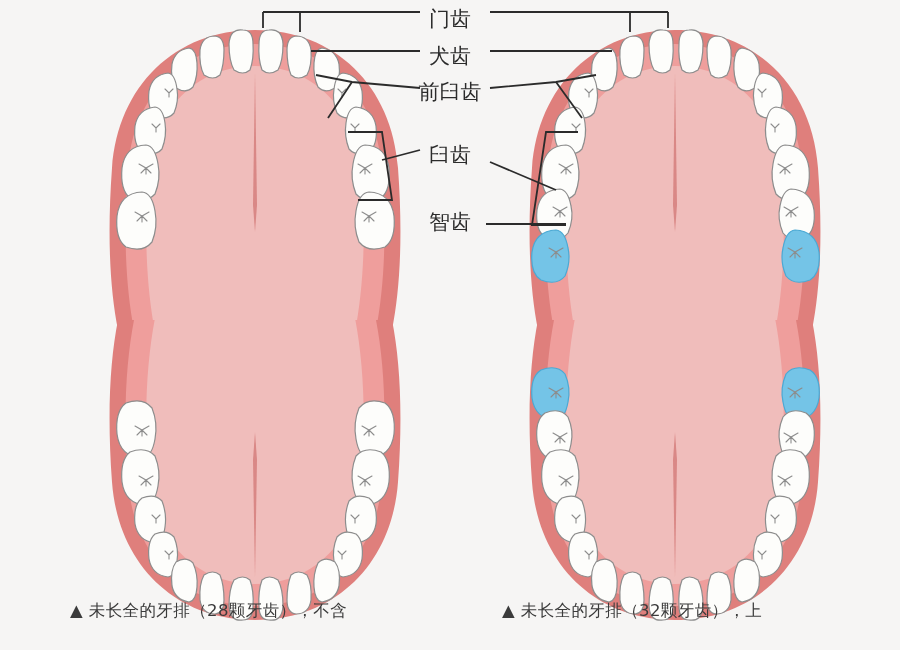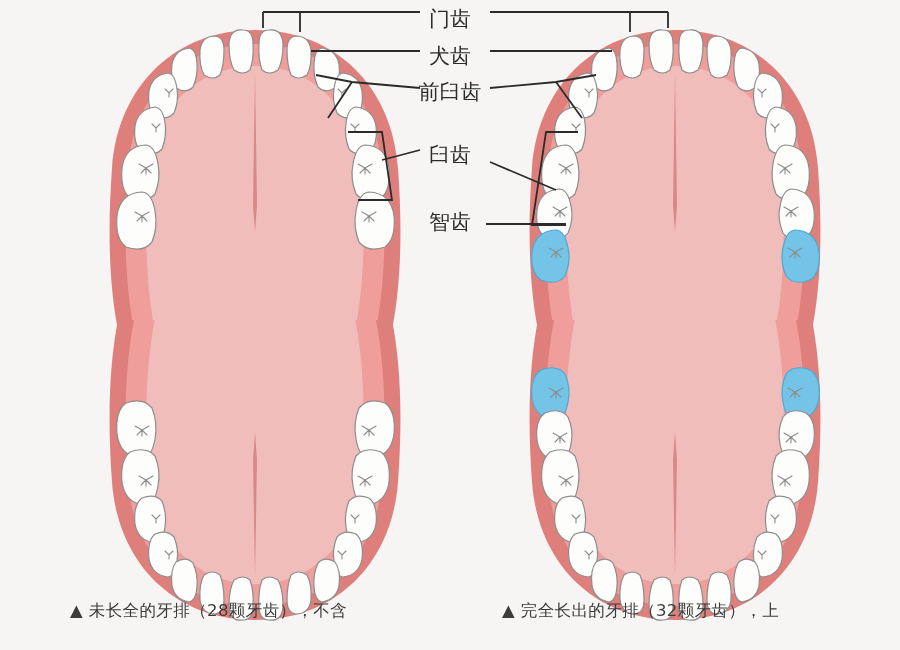--- a/index.html
+++ b/index.html
@@ -432,17 +432,17 @@
       <text x="450" y="223" text-anchor="middle" dominant-baseline="middle" font-family="DejaVu Sans, Liberation Sans, sans-serif" font-size="21" fill="#2b2b2b">智齿</text>
     </g>
   </svg>
 
   <div class="caption caption-left">
     <div><span class="cap-indent">▲ 未长全的牙排（28颗牙齿），不含</span></div>
     
   </div>
 
   <div class="caption caption-right">
-    <div><span class="cap-indent">▲ 完全长出的牙排（32颗牙齿），上</span></div>
+    <div><span class="cap-indent">▲ 未长全的牙排（32颗牙齿），上</span></div>
     
   </div>
 
 </div>
 
 </body></html>

